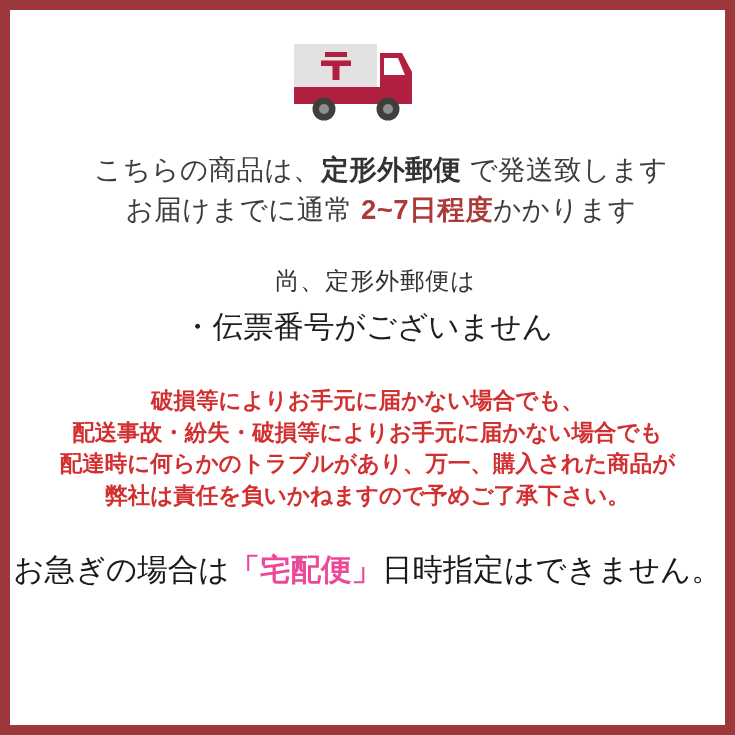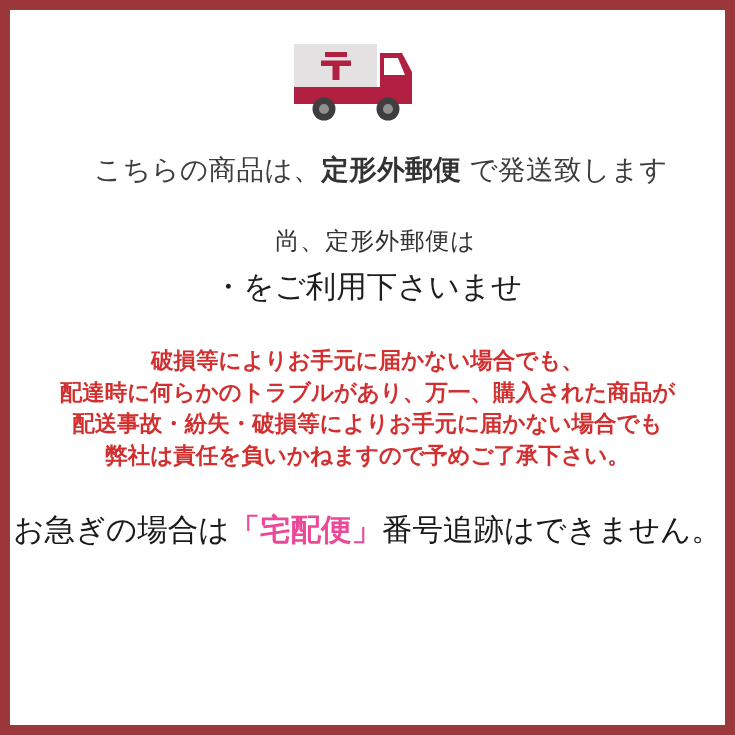--- a/index.html
+++ b/index.html
@@ -87,30 +87,31 @@
 
       <circle cx="30" cy="65" r="11.5" fill="#3e3e3e"></circle>
       <circle cx="30" cy="65" r="5" fill="#8f8f8f"></circle>
       <circle cx="94" cy="65" r="11.5" fill="#3e3e3e"></circle>
       <circle cx="94" cy="65" r="5" fill="#8f8f8f"></circle>
     </svg>
   </div>
 
   <div class="heading">
     <div><span>こちらの商品は、</span><b>定形外郵便</b><span> で発送致します</span></div>
+    <div><span>お届けまでに通常 </span><span class="accent-red" style="color:#ab3b3b">2~7日程度</span><span>かかります</span></div>
   </div>
 
   <div class="sub-heading">尚、定形外郵便は</div>
 
   <ul class="bullet-list">
-    <li>・をご利用下さいませ</li>
+    <li>・伝票番号がございません</li>
   </ul>
 
   <div class="warning" style="color:#d23030">
     <div>破損等によりお手元に届かない場合でも、</div>
+    <div>配送事故・紛失・破損等によりお手元に届かない場合でも</div>
     <div>配達時に何らかのトラブルがあり、万一、購入された商品が</div>
-    <div>配送事故・紛失・破損等によりお手元に届かない場合でも</div>
     <div>弊社は責任を負いかねますので予めご了承下さい。</div>
   </div>
 
-  <div class="footer-line"><span>お急ぎの場合は</span><b>「宅配便」</b><span>番号追跡はできません。</span></div>
+  <div class="footer-line"><span>お急ぎの場合は</span><b>「宅配便」</b><span>日時指定はできません。</span></div>
 
 </div>
 
 </body></html>

